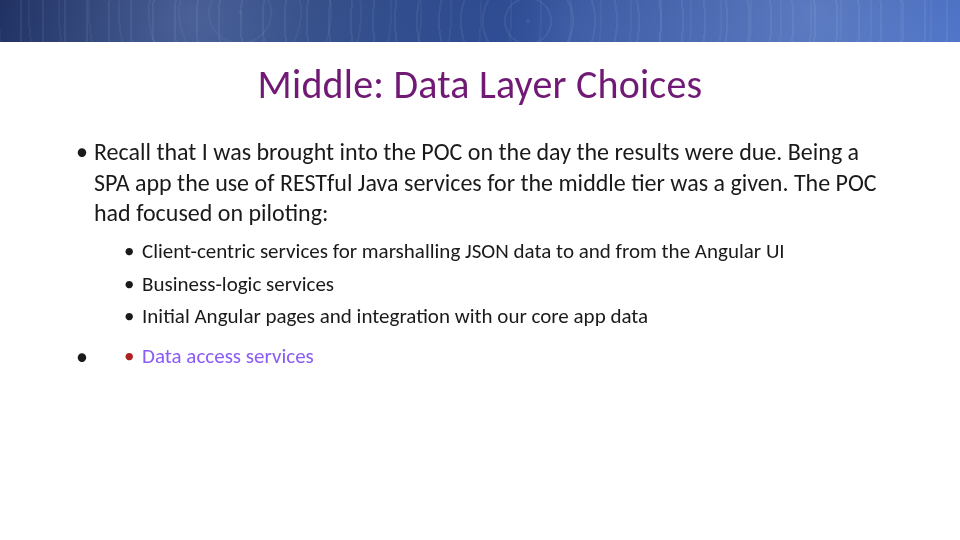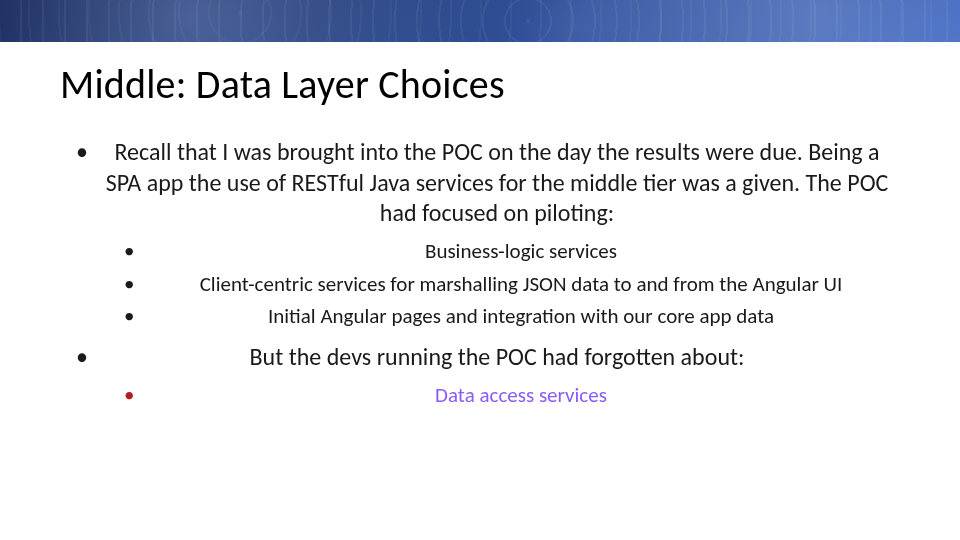--- a/index.html
+++ b/index.html
@@ -31,37 +31,37 @@
       repeating-radial-gradient(circle at 25% 30%, rgba(255,255,255,0.04) 0 2px, transparent 2px 30px);
     mix-blend-mode: screen;
   }
   .slide-body {
     padding: 18px 60px 0 60px;
   }
   h1.title {
     margin: 0 0 28px 0;
     font-weight: 400;
     font-size: 40px;
-    color: #000000;
+    color: #701a75;
     letter-spacing: 0.2px;
+    text-align: center;
   }
   ul.level1 {
     list-style: none;
     margin: 0;
     padding: 0 0 0 16px;
   }
   ul.level1 > li {
     position: relative;
     padding-left: 18px;
     font-size: 24px;
     line-height: 1.28;
     color: #1a1a1a;
     margin-bottom: 10px;
     font-weight: 400;
-    text-align: center;
   }
   ul.level1 > li::before {
     content: "•";
     position: absolute;
     left: 0;
     top: 0;
     color: #1a1a1a;
     font-size: 24px;
   }
   ul.level2 {
@@ -98,32 +98,31 @@
 <div class="banner"></div>
 
 <div class="slide-body">
   <h1 class="title">Middle: Data Layer Choices</h1>
 
   <ul class="level1">
     <li>
       <span>Recall that I was brought into the POC on the day the results were due. Being a SPA app the use of RESTful Java services for the middle tier was a given. The POC had focused on piloting:</span>
       <ul class="level2">
         <li>
-          <span>Business-logic services</span>
+          <span>Client-centric services for marshalling JSON data to and from the Angular UI</span>
         </li>
         <li>
-          <span>Client-centric services for marshalling JSON data to and from the Angular UI</span>
+          <span>Business-logic services</span>
         </li>
         <li>
           <span>Initial Angular pages and integration with our core app data</span>
         </li>
       </ul>
     </li>
     <li>
-      <span>But the devs running the POC had forgotten about:</span>
       <ul class="level2">
         <li class="emph">
           <span>Data access services</span>
         </li>
       </ul>
     </li>
   </ul>
 </div>
 
 </body></html>

